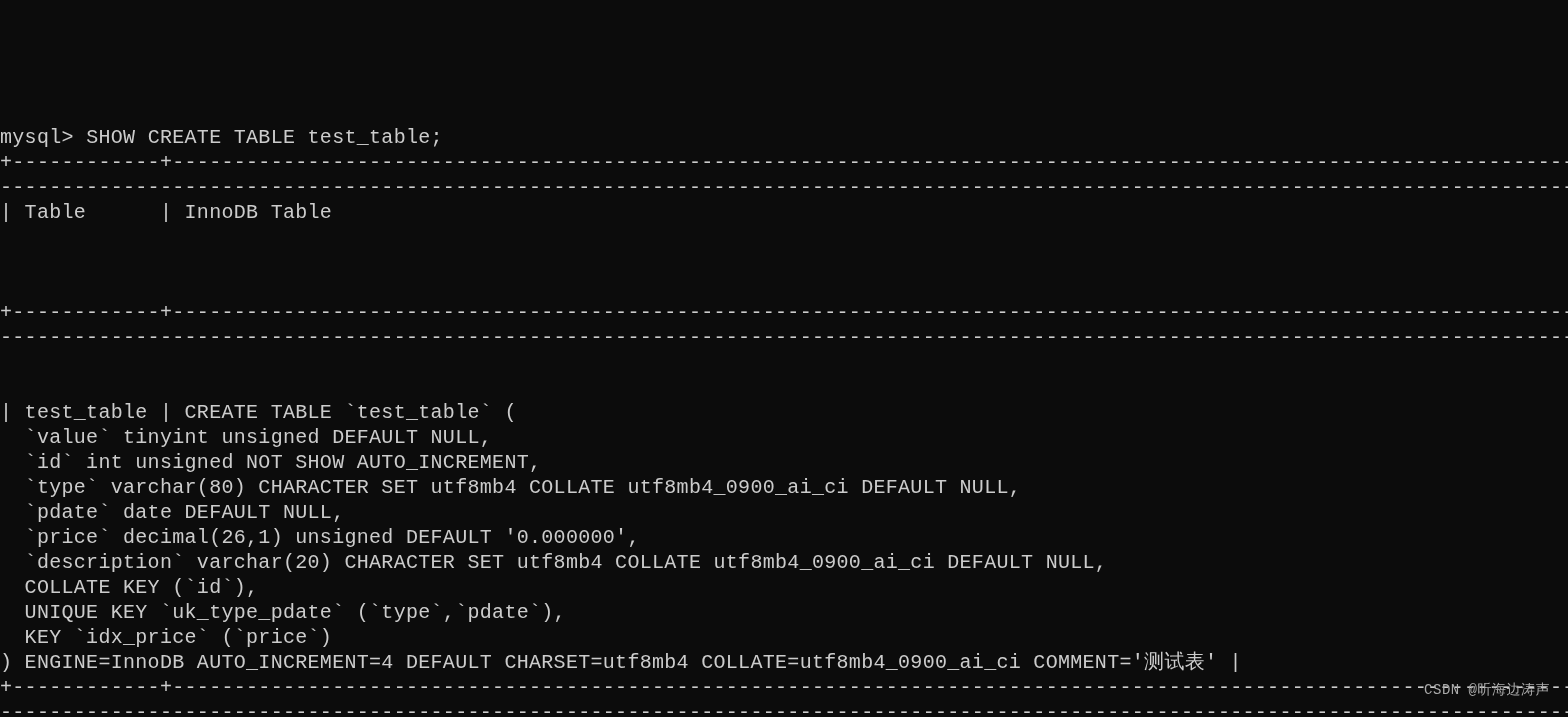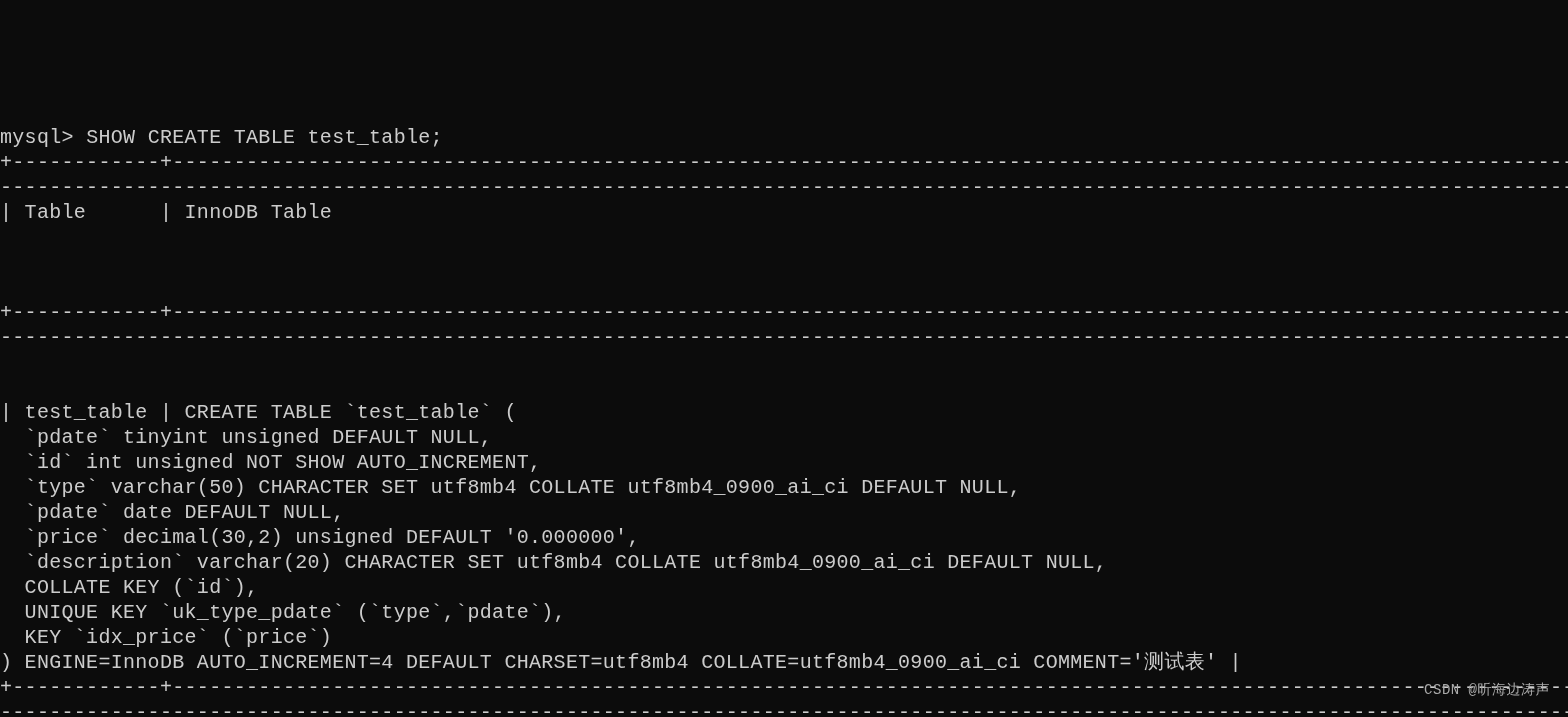--- a/index.html
+++ b/index.html
@@ -55,25 +55,25 @@
 <span class="separator">--------------------------------------------------------------------------------------------------------------------------------------------------------------------------------+</span>
 <span class="header-row">| Table      | InnoDB Table</span>
 
 
 <span class="header-row">                                                                                                                                                                                 |</span>
 <span class="separator">+------------+--------------------------------------------------------------------------------------------------------------------------------------------------------------</span>
 <span class="separator">--------------------------------------------------------------------------------------------------------------------------------------------------------------------------------+</span>
 
 
 <span class="data-row">| test_table | CREATE TABLE `test_table` (</span>
-<span class="data-row">  `pdate` tinyint unsigned DEFAULT NULL,</span>
+<span class="data-row">  `value` tinyint unsigned DEFAULT NULL,</span>
 <span class="data-row">  `id` int unsigned NOT SHOW AUTO_INCREMENT,</span>
-<span class="data-row">  `type` varchar(50) CHARACTER SET utf8mb4 COLLATE utf8mb4_0900_ai_ci DEFAULT NULL,</span>
+<span class="data-row">  `type` varchar(80) CHARACTER SET utf8mb4 COLLATE utf8mb4_0900_ai_ci DEFAULT NULL,</span>
 <span class="data-row">  `pdate` date DEFAULT NULL,</span>
-<span class="data-row">  `price` decimal(30,2) unsigned DEFAULT '0.000000',</span>
+<span class="data-row">  `price` decimal(26,1) unsigned DEFAULT '0.000000',</span>
 <span class="data-row">  `description` varchar(20) CHARACTER SET utf8mb4 COLLATE utf8mb4_0900_ai_ci DEFAULT NULL,</span>
 <span class="data-row">  COLLATE KEY (`id`),</span>
 <span class="data-row">  UNIQUE KEY `uk_type_pdate` (`type`,`pdate`),</span>
 <span class="data-row">  KEY `idx_price` (`price`)</span>
 <span class="data-row">) ENGINE=InnoDB AUTO_INCREMENT=4 DEFAULT CHARSET=utf8mb4 COLLATE=utf8mb4_0900_ai_ci COMMENT='测试表' |</span>
 <span class="separator">+------------+--------------------------------------------------------------------------------------------------------------------------------------------------------------</span>
 <span class="separator">--------------------------------------------------------------------------------------------------------------------------------------------------------------------------------+</span>
 
 </div>
 

